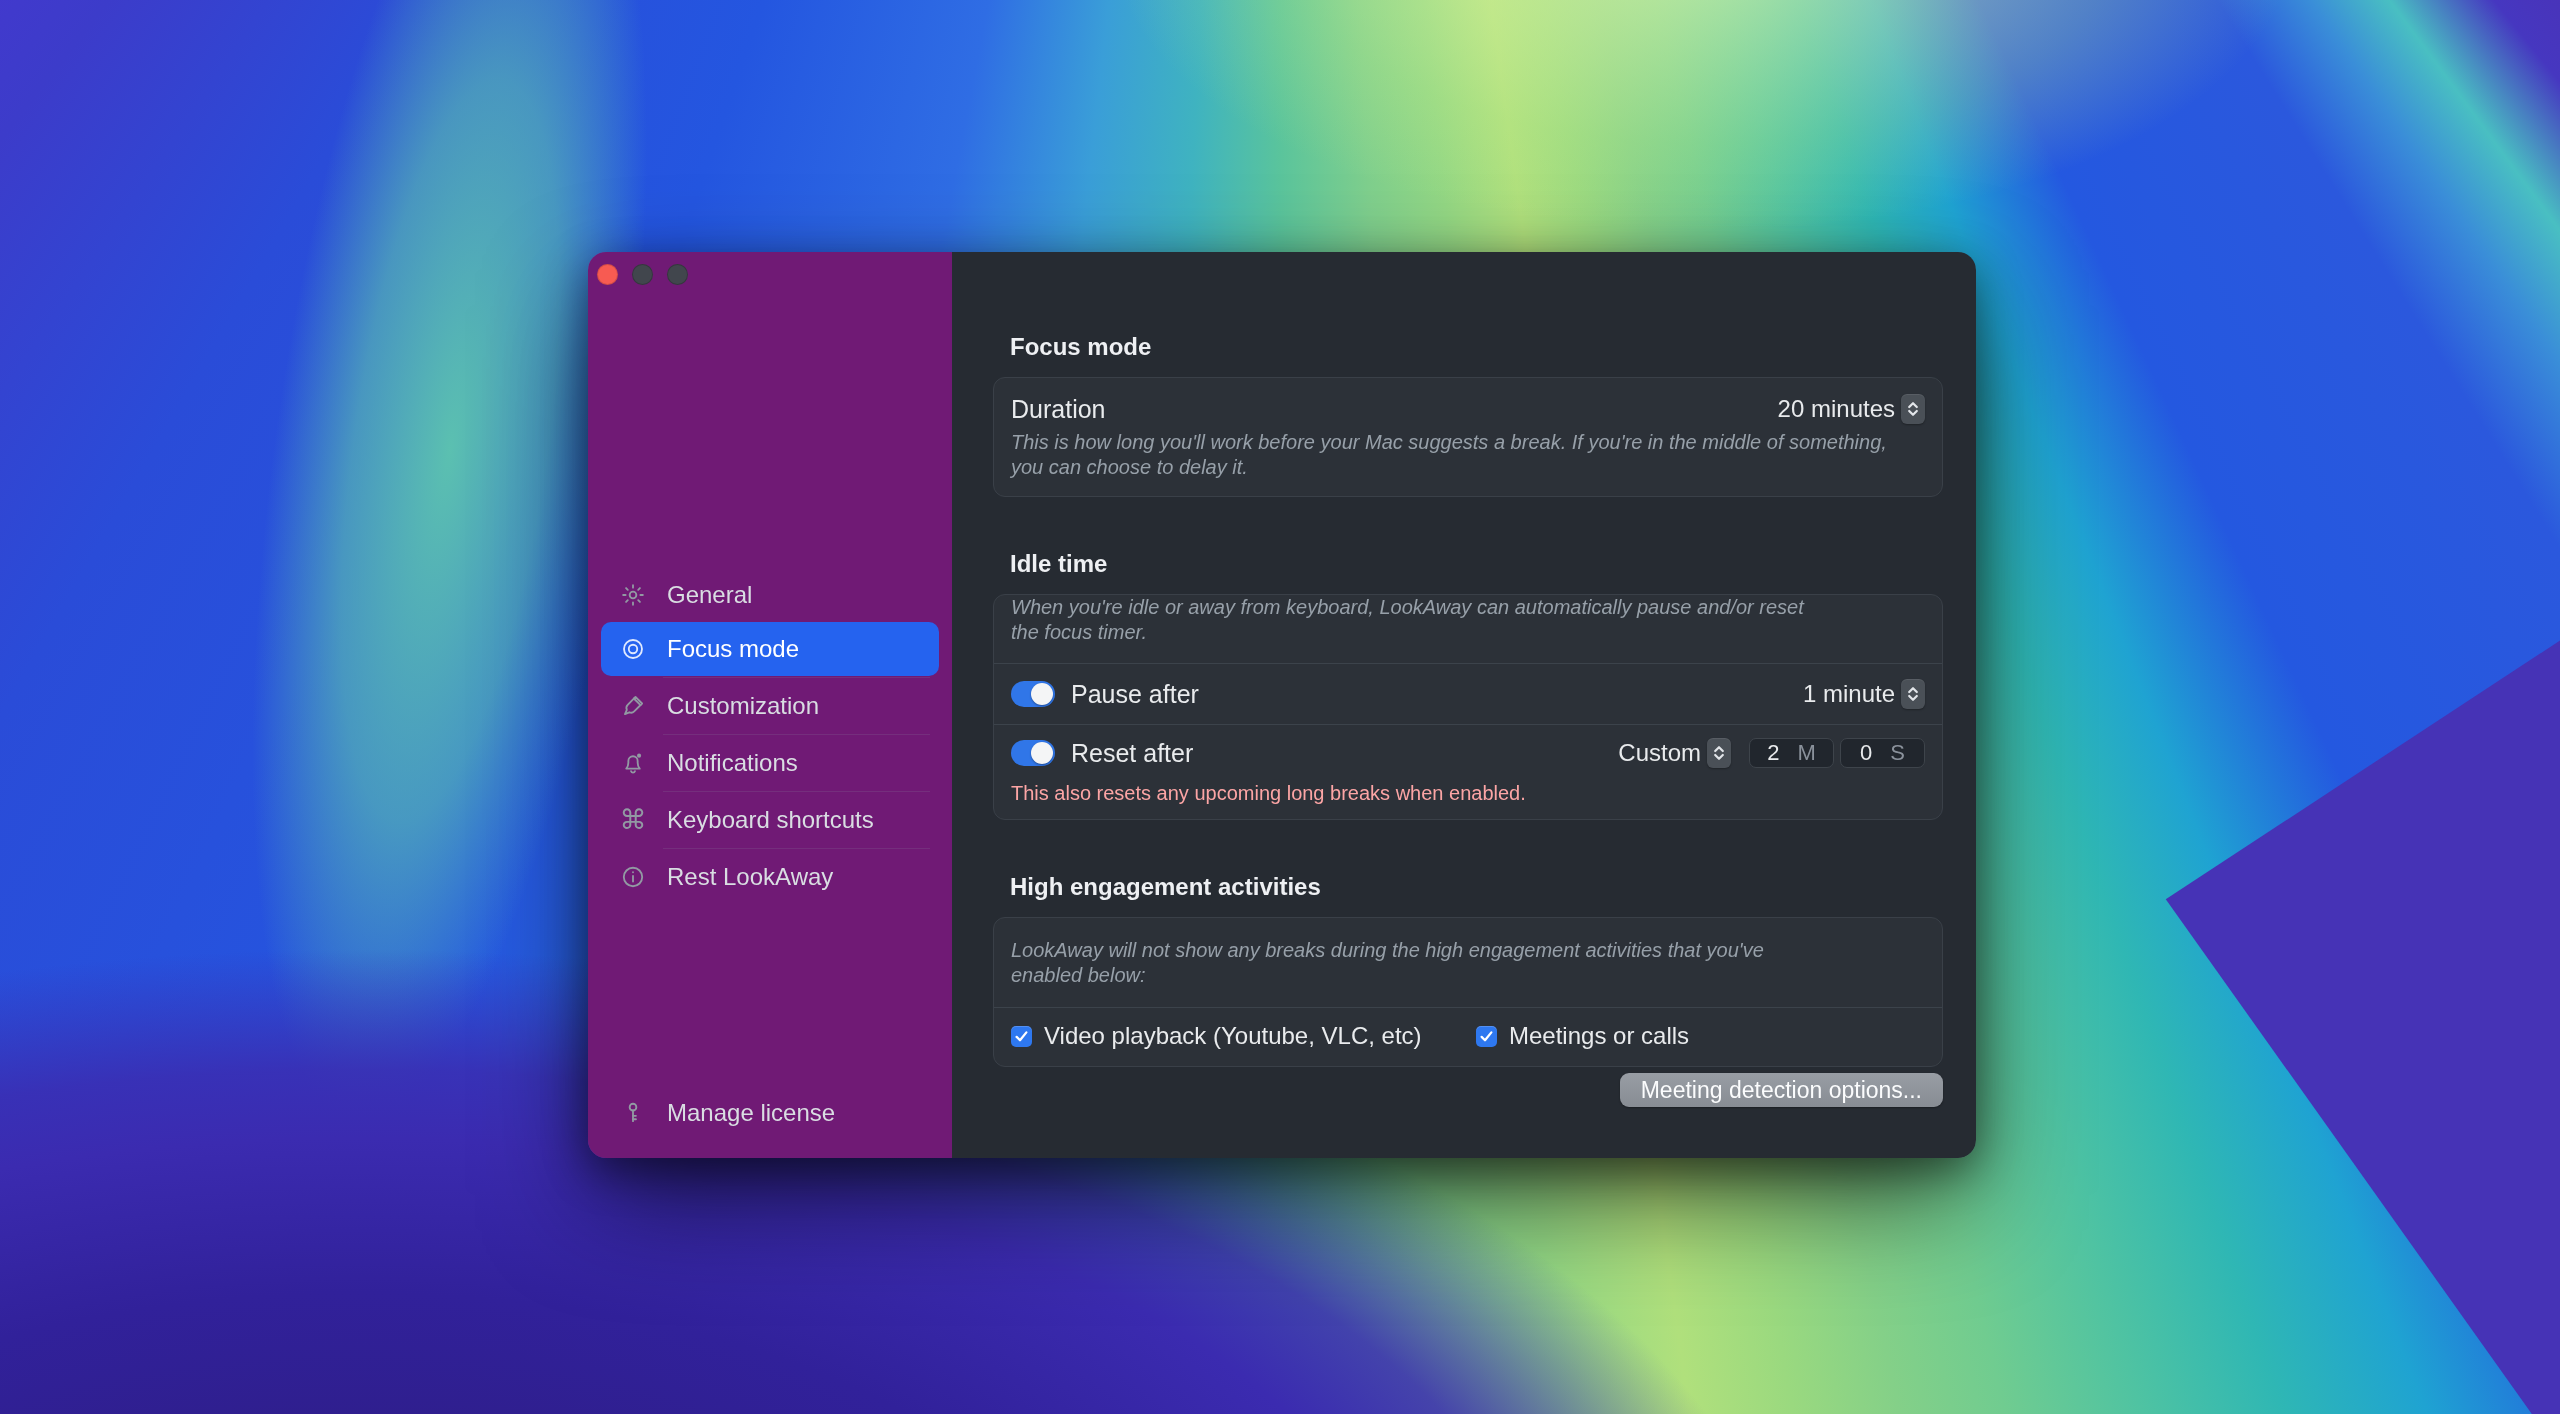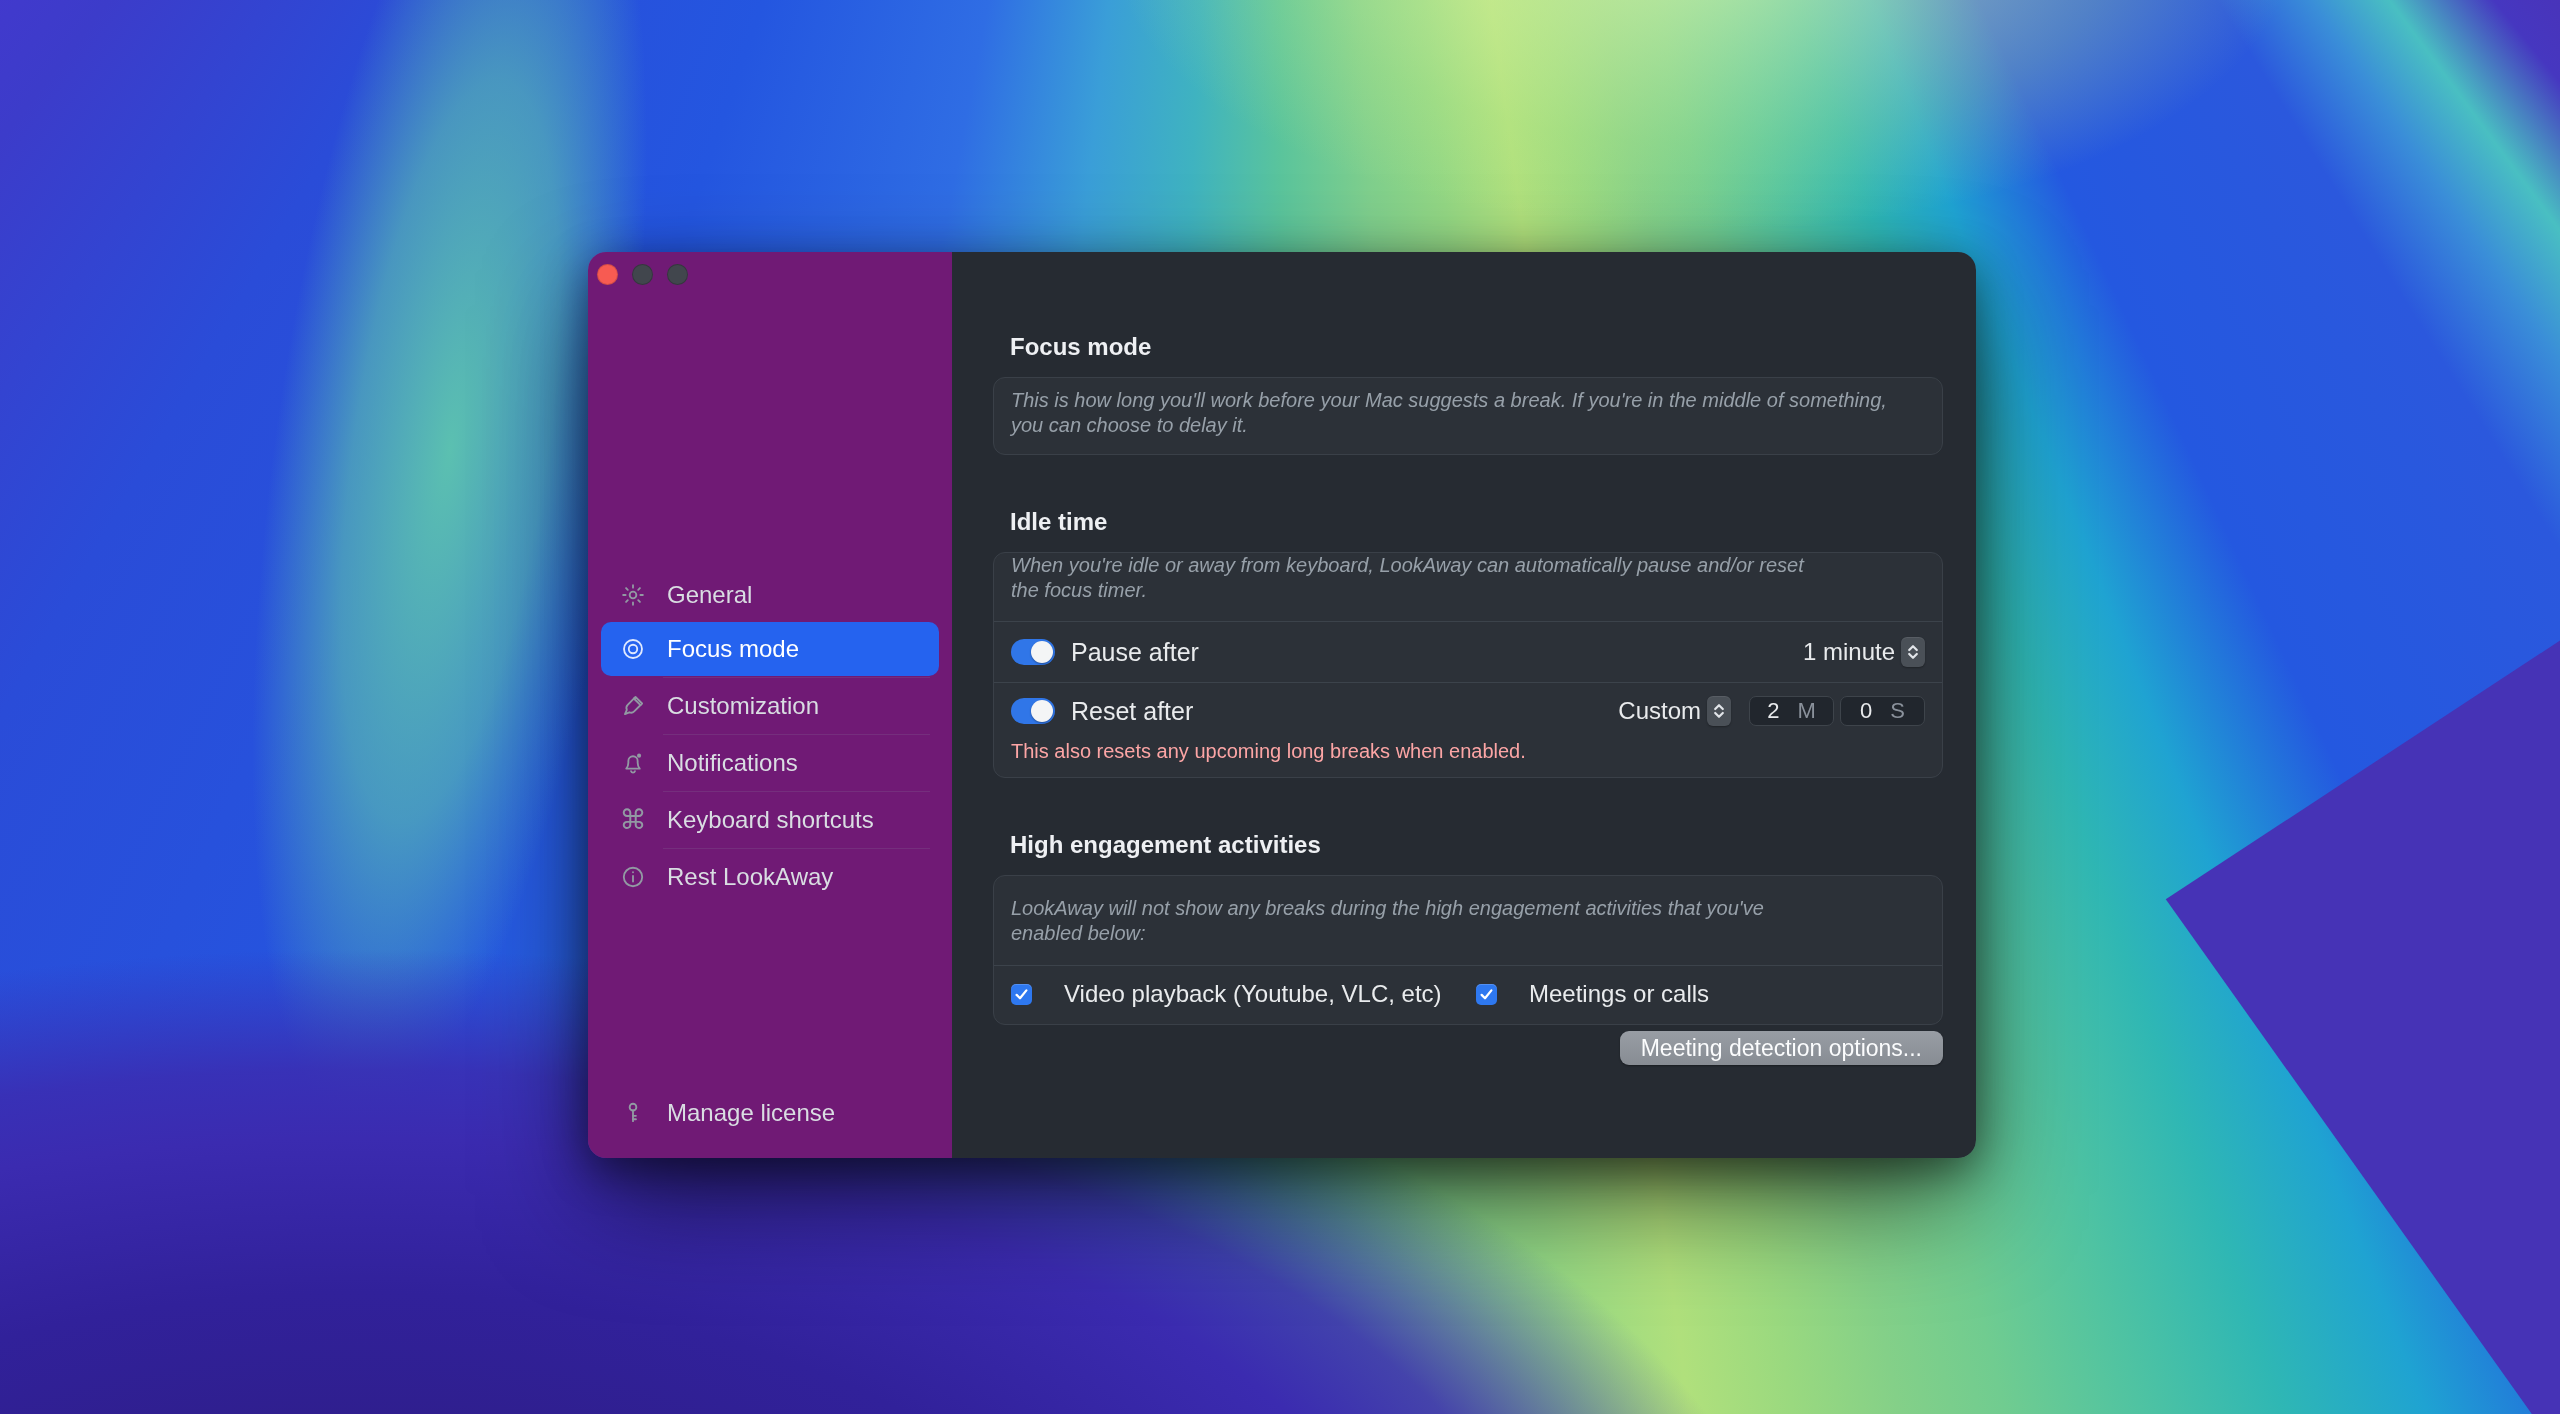--- a/index.html
+++ b/index.html
@@ -75,21 +75,21 @@
 
   .unitbox{width:85px;height:30px;border-radius:7px;background:#21262d;
     border:1px solid #3e444b;display:flex;align-items:center;justify-content:center;
     gap:18px;box-sizing:border-box;}
   .unitbox .v{font-size:22px;color:#e8eaec;}
   .unitbox .u{font-size:22px;color:#8a919b;}
 
   .checkbox{width:21px;height:21px;border-radius:5px;background:#2e78f0;
     margin-right:12px;flex:0 0 21px;display:flex;align-items:center;justify-content:center;
     box-shadow:inset 0 1px 0 rgba(255,255,255,.18);}
-  .chk-col{display:flex;align-items:center;gap:20px;}
+  .chk-col{display:flex;align-items:center;}
   .chk-col.col1{width:465px;flex:0 0 465px;}
   .chk-label{font-size:24px;color:#e9ebed;}
 
   .btn-row{display:flex;justify-content:flex-end;margin-top:6px;}
   .gray-btn{height:34px;padding:0 21px;border:none;border-radius:9px;
     background:linear-gradient(#989da4,#878c93);color:#fbfcfd;font-size:23px;
     font-family:inherit;box-shadow:0 1px 2px rgba(0,0,0,.35);}
   .note{margin:0;padding:0 17px 14px 17px;font-size:20px;line-height:24px;color:#fca5a5;}
 
   
@@ -205,20 +205,31 @@
         <span>Manage license</span>
       </div>
     </div>
   </aside>
 
   <main class="main">
 
     <h2 class="sec-title">Focus mode</h2>
 
     <section class="card card1">
+      <div class="row">
+        <span class="label">Duration</span>
+        <span class="grow"></span>
+        <span class="value">20 minutes</span>
+        <button class="stepper">
+          <svg width="14" height="18" viewBox="0 0 14 18" fill="none" stroke="#e2e5e9" stroke-width="2.2" stroke-linecap="round" stroke-linejoin="round">
+            <path d="M3.2 7 7 3.2 10.8 7"></path>
+              <path d="M3.2 11 7 14.8 10.8 11"></path>
+          </svg>
+        </button>
+      </div>
       <p class="desc">
         <span>This is how long you'll work before your Mac suggests a break. If you're in the middle of something,</span>
         <span>you can choose to delay it.</span>
       </p>
     </section>
 
     <h2 class="sec-title mt50">Idle time</h2>
 
     <section class="card card2">
       <p class="desc">

